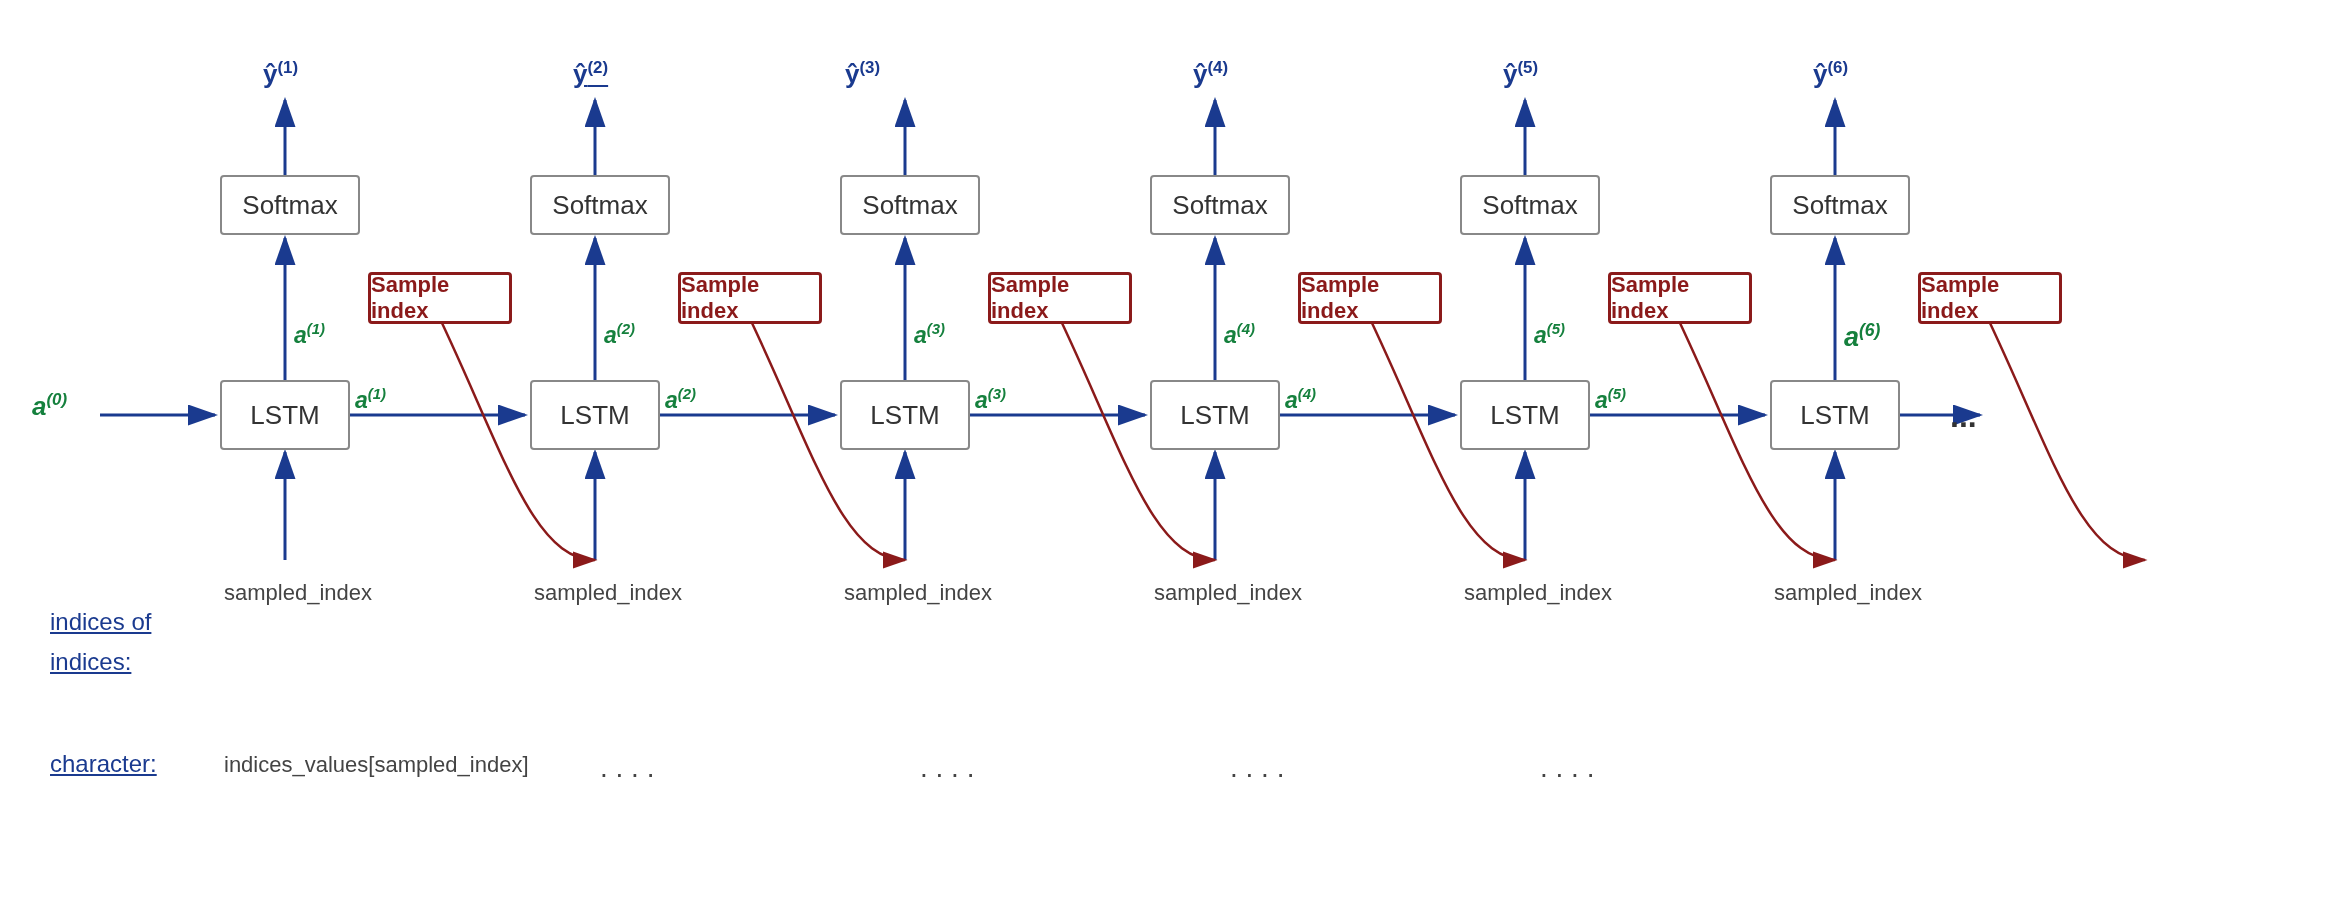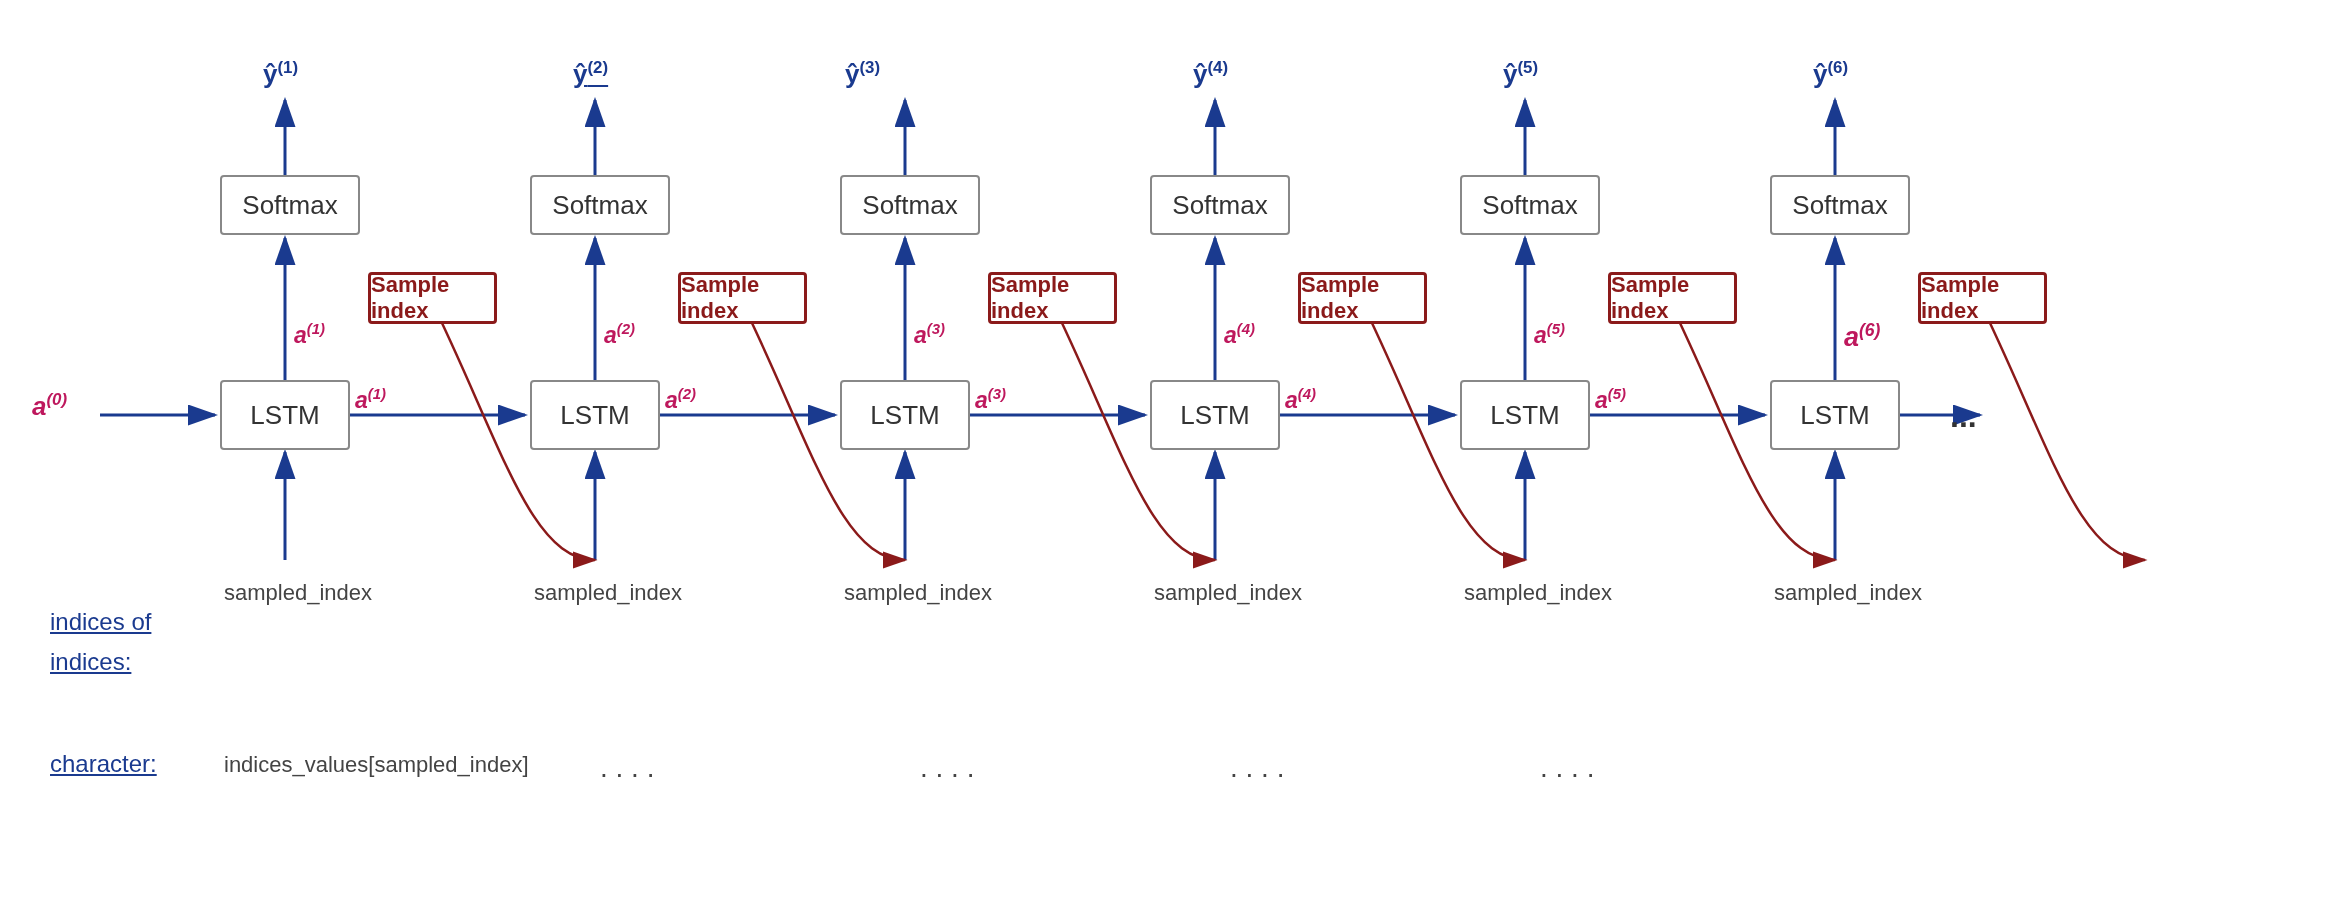--- a/index.html
+++ b/index.html
@@ -55,21 +55,21 @@
       position: absolute;
       background: white;
       border: 3px solid #8B1A1A;
       border-radius: 4px;
       display: flex;
       align-items: center;
       justify-content: center;
       font-size: 22px;
       font-weight: 600;
       color: #8B1A1A;
-      width: 129px;
+      width: 144px;
       height: 52px;
     }
 
     
     .arrows-svg {
       position: absolute;
       top: 0;
       left: 0;
       width: 2342px;
       height: 906px;
@@ -92,21 +92,21 @@
     }
 
     
     sup {
       font-size: 0.7em;
     }
 
     .math-label {
       position: absolute;
       font-size: 26px;
-      color: #be185d;
+      color: #15803d;
       font-style: italic;
       font-weight: 600;
     }
 
     .yhat-label {
       position: absolute;
       font-size: 26px;
       color: #1a3a8f;
       font-weight: 600;
     }

